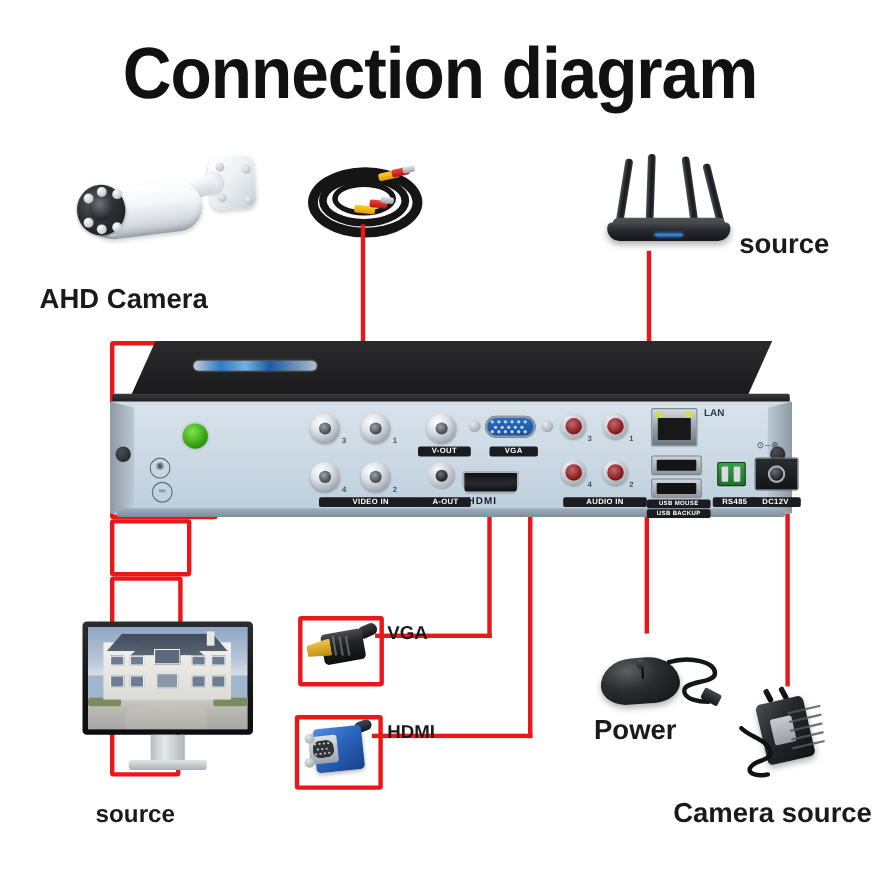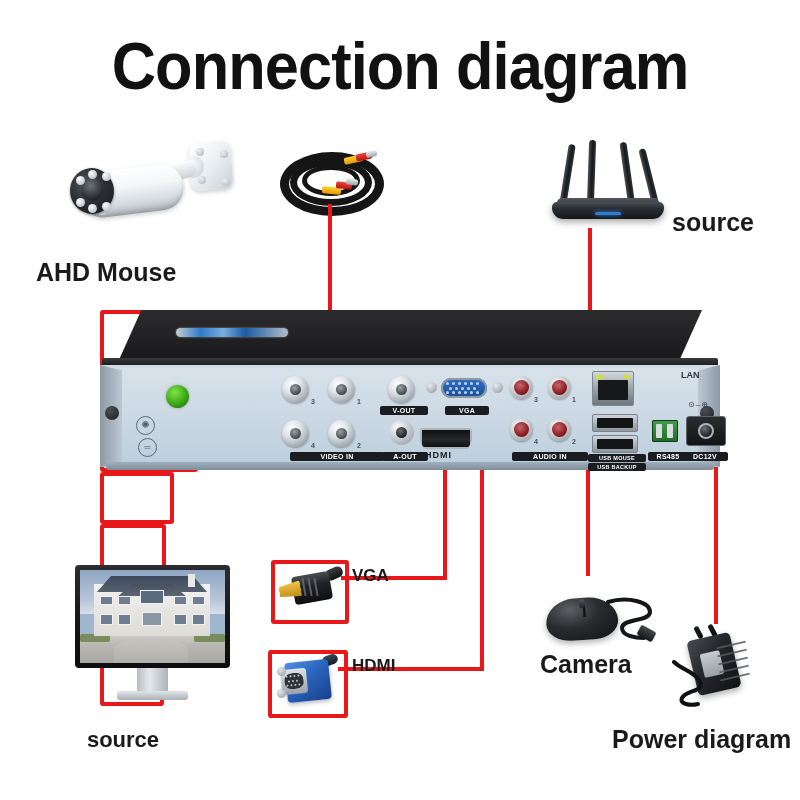--- a/index.html
+++ b/index.html
@@ -140,21 +140,21 @@
   .rs485{position:absolute;width:26px;height:22px;border-radius:2px;
     background:linear-gradient(180deg,#3fa14a,#1f6b29);box-shadow:inset 0 0 0 1px #0f3d18;}
   .rs485 i{position:absolute;top:4px;width:6px;height:14px;background:#d9dde1;border-radius:1px;}
   .dc{position:absolute;width:38px;height:28px;border-radius:3px;
     background:linear-gradient(180deg,#2a2d30,#121416);border:1px solid #5c6369;}
   .dc::after{content:"";position:absolute;left:11px;top:6px;width:16px;height:16px;border-radius:50%;
     background:radial-gradient(circle at 40% 35%,#6a7077,#0c0d0f 70%);box-shadow:inset 0 0 0 2px #aab1b7;}
   .plabel{position:absolute;background:#1a1c1f;color:#fff;font-size:7px;font-weight:700;
     letter-spacing:.3px;text-align:center;border-radius:2px;padding:1px 3px;white-space:nowrap;
     font-family:"Liberation Sans","DejaVu Sans",sans-serif;}
-  .plabel-d{position:absolute;color:#2d3942;font-size:7.5px;font-weight:700;white-space:nowrap;margin-left:41px;}
+  .plabel-d{position:absolute;color:#2d3942;font-size:7.5px;font-weight:700;white-space:nowrap;}
   .hdmi-word{position:absolute;color:#1a1c1f;font-size:9px;font-weight:700;letter-spacing:1px;}
   .polarity{position:absolute;color:#2d3942;font-size:8px;letter-spacing:1px;}
 
   
   #monitor{left:75px;top:565px;width:155px;height:145px;}
   .mon-bez{position:absolute;left:0;top:0;width:155px;height:103px;border-radius:4px;
     background:linear-gradient(180deg,#2b2d30 0%,#141517 55%,#0c0d0e 100%);padding:4px;box-sizing:border-box;}
   .mon-scr{position:absolute;left:5px;top:5px;width:145px;height:93px;overflow:hidden;background:#9fb6cf;}
   .sky{position:absolute;left:0;top:0;width:145px;height:44px;
     background:linear-gradient(180deg,#8fa6c4 0%,#b9c7da 70%,#d8dfe7 100%);}
@@ -249,21 +249,21 @@
     <div class="cam-ring"></div>
     <div class="cam-lens"></div>
     <div class="cam-lens2"></div>
     <div class="ir" style="left:24px;top:36px;"></div>
     <div class="ir" style="left:24px;top:58px;"></div>
     <div class="ir" style="left:36px;top:30px;"></div>
     <div class="ir" style="left:36px;top:64px;"></div>
     <div class="ir" style="left:50px;top:32px;"></div>
     <div class="ir" style="left:50px;top:62px;"></div>
   </div>
-  <div class="abs lbl lbl-xl" id="cam-label">AHD Mouse</div>
+  <div class="abs lbl lbl-xl" id="cam-label">AHD Camera</div>
 
   <div class="abs" id="coil">
     <div class="coil-ring" style="left:2px;top:4px;width:86px;height:46px;border-width:9px;"></div>
     <div class="coil-ring" style="left:12px;top:11px;width:68px;height:33px;border-width:7px;"></div>
     <div class="coil-ring" style="left:24px;top:17px;width:48px;height:21px;border-width:5px;"></div>
     <div class="conn-y" style="left:66px;top:8px;width:19px;height:7px;transform:rotate(-12deg);"></div>
     <div class="conn-r" style="left:78px;top:5px;width:16px;height:7px;transform:rotate(-12deg);"></div>
     <div class="conn-s" style="left:88px;top:3px;width:11px;height:6px;transform:rotate(-12deg);"></div>
     <div class="conn-y" style="left:44px;top:39px;width:19px;height:7px;transform:rotate(6deg);"></div>
     <div class="conn-r" style="left:58px;top:34px;width:16px;height:7px;transform:rotate(6deg);"></div>
@@ -461,31 +461,31 @@
 
   <div class="abs" id="mouse">
     <div class="ms-body"></div>
     <div class="ms-split"></div>
     <div class="ms-wheel"></div>
     <svg class="ms-cord" viewBox="0 0 54 44">
       <path d="M2 6 C22 0 44 6 44 16 C44 26 16 22 16 32 C16 40 30 42 38 42" fill="none" stroke="#151617" stroke-width="4" stroke-linecap="round"></path>
     </svg>
     <div class="ms-usb"></div>
   </div>
-  <div class="abs lbl lbl-xl" id="mouse-label">Camera</div>
+  <div class="abs lbl lbl-xl" id="mouse-label">Power</div>
 
   <div class="abs" id="psu">
     <div class="ps-pin" style="left:28px;top:-4px;transform:rotate(-28deg);"></div>
     <div class="ps-pin" style="left:42px;top:-6px;transform:rotate(-28deg);"></div>
     <div class="ps-body"></div>
     <div class="ps-lbl"></div>
     <div class="ps-fin" style="left:48px;top:14px;"></div>
     <div class="ps-fin" style="left:49px;top:22px;"></div>
     <div class="ps-fin" style="left:50px;top:30px;"></div>
     <div class="ps-fin" style="left:51px;top:38px;"></div>
     <div class="ps-fin" style="left:52px;top:46px;"></div>
     <svg class="ps-cord" viewBox="0 0 46 48">
       <path d="M4 2 C12 10 26 12 30 22 C34 32 16 30 12 38 C9 44 20 46 28 44" fill="none" stroke="#101113" stroke-width="4" stroke-linecap="round"></path>
     </svg>
   </div>
-  <div class="abs lbl lbl-xl" id="psu-label">Power diagram</div>
+  <div class="abs lbl lbl-xl" id="psu-label">Camera source</div>
 
 </div>
 
 </body></html>

